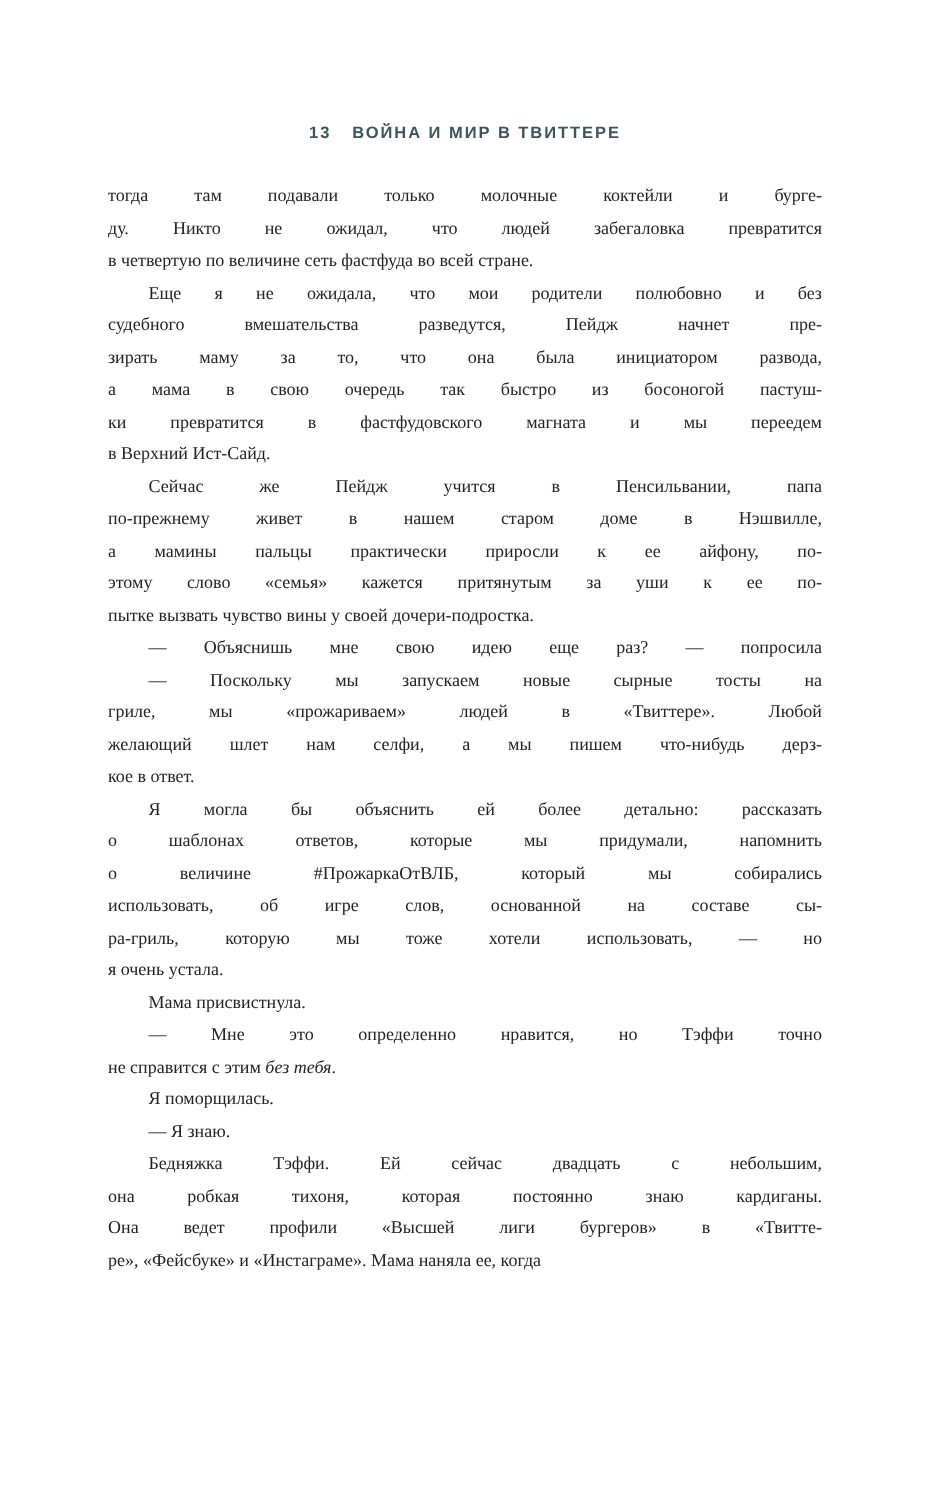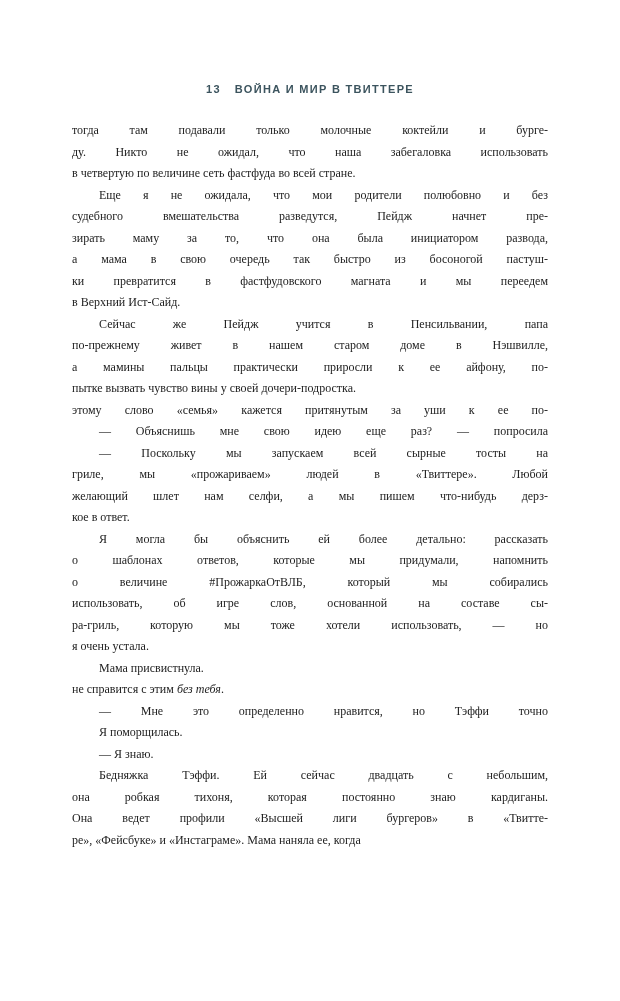--- a/index.html
+++ b/index.html
@@ -63,61 +63,61 @@
 </head>
 <body>
 
 <div class="book-page">
   <div class="running-header">
     <span class="page-num">13</span><span class="chapter-title">ВОЙНА И МИР В ТВИТТЕРЕ</span>
   </div>
   <div class="text-block" id="text-block">
       <div class="para">
         <div class="line">тогда там подавали только молочные коктейли и бурге-</div>
-        <div class="line">ду. Никто не ожидал, что наша забегаловка использовать</div>
+        <div class="line">ду. Никто не ожидал, что людей забегаловка превратится</div>
         <div class="line last">в четвертую по величине сеть фастфуда во всей стране.</div>
       </div>
       <div class="para">
         <div class="line indent">Еще я не ожидала, что мои родители полюбовно и без</div>
         <div class="line">судебного вмешательства разведутся, Пейдж начнет пре-</div>
         <div class="line">зирать маму за то, что она была инициатором развода,</div>
         <div class="line">а мама в свою очередь так быстро из босоногой пастуш-</div>
         <div class="line">ки превратится в фастфудовского магната и мы переедем</div>
         <div class="line last">в Верхний Ист-Сайд.</div>
       </div>
       <div class="para">
         <div class="line indent">Сейчас же Пейдж учится в Пенсильвании, папа</div>
         <div class="line">по-прежнему живет в нашем старом доме в Нэшвилле,</div>
         <div class="line">а мамины пальцы практически приросли к ее айфону, по-</div>
+        <div class="line">этому слово «семья» кажется притянутым за уши к ее по-</div>
         <div class="line last">пытке вызвать чувство вины у своей дочери-подростка.</div>
-        <div class="line">этому слово «семья» кажется притянутым за уши к ее по-</div>
       </div>
       <div class="para">
         <div class="line indent">— Объяснишь мне свою идею еще раз? — попросила</div>
       </div>
       <div class="para">
-        <div class="line indent">— Поскольку мы запускаем всей сырные тосты на</div>
+        <div class="line indent">— Поскольку мы запускаем новые сырные тосты на</div>
         <div class="line">гриле, мы «прожариваем» людей в «Твиттере». Любой</div>
         <div class="line">желающий шлет нам селфи, а мы пишем что-нибудь дерз-</div>
         <div class="line last">кое в ответ.</div>
       </div>
       <div class="para">
         <div class="line indent">Я могла бы объяснить ей более детально: рассказать</div>
         <div class="line">о шаблонах ответов, которые мы придумали, напомнить</div>
         <div class="line">о величине #ПрожаркаОтВЛБ, который мы собирались</div>
         <div class="line">использовать, об игре слов, основанной на составе сы-</div>
         <div class="line">ра-гриль, которую мы тоже хотели использовать, — но</div>
         <div class="line last">я очень устала.</div>
       </div>
       <div class="para">
         <div class="line last indent">Мама присвистнула.</div>
       </div>
       <div class="para">
+        <div class="line indent">— Мне это определенно нравится, но Тэффи точно</div>
         <div class="line last">не справится с этим <em>без тебя</em>.</div>
-        <div class="line indent">— Мне это определенно нравится, но Тэффи точно</div>
       </div>
       <div class="para">
         <div class="line last indent">Я поморщилась.</div>
       </div>
       <div class="para">
         <div class="line last indent">— Я знаю.</div>
       </div>
       <div class="para">
         <div class="line indent">Бедняжка Тэффи. Ей сейчас двадцать с небольшим,</div>
         <div class="line">она робкая тихоня, которая постоянно знаю кардиганы.</div>

